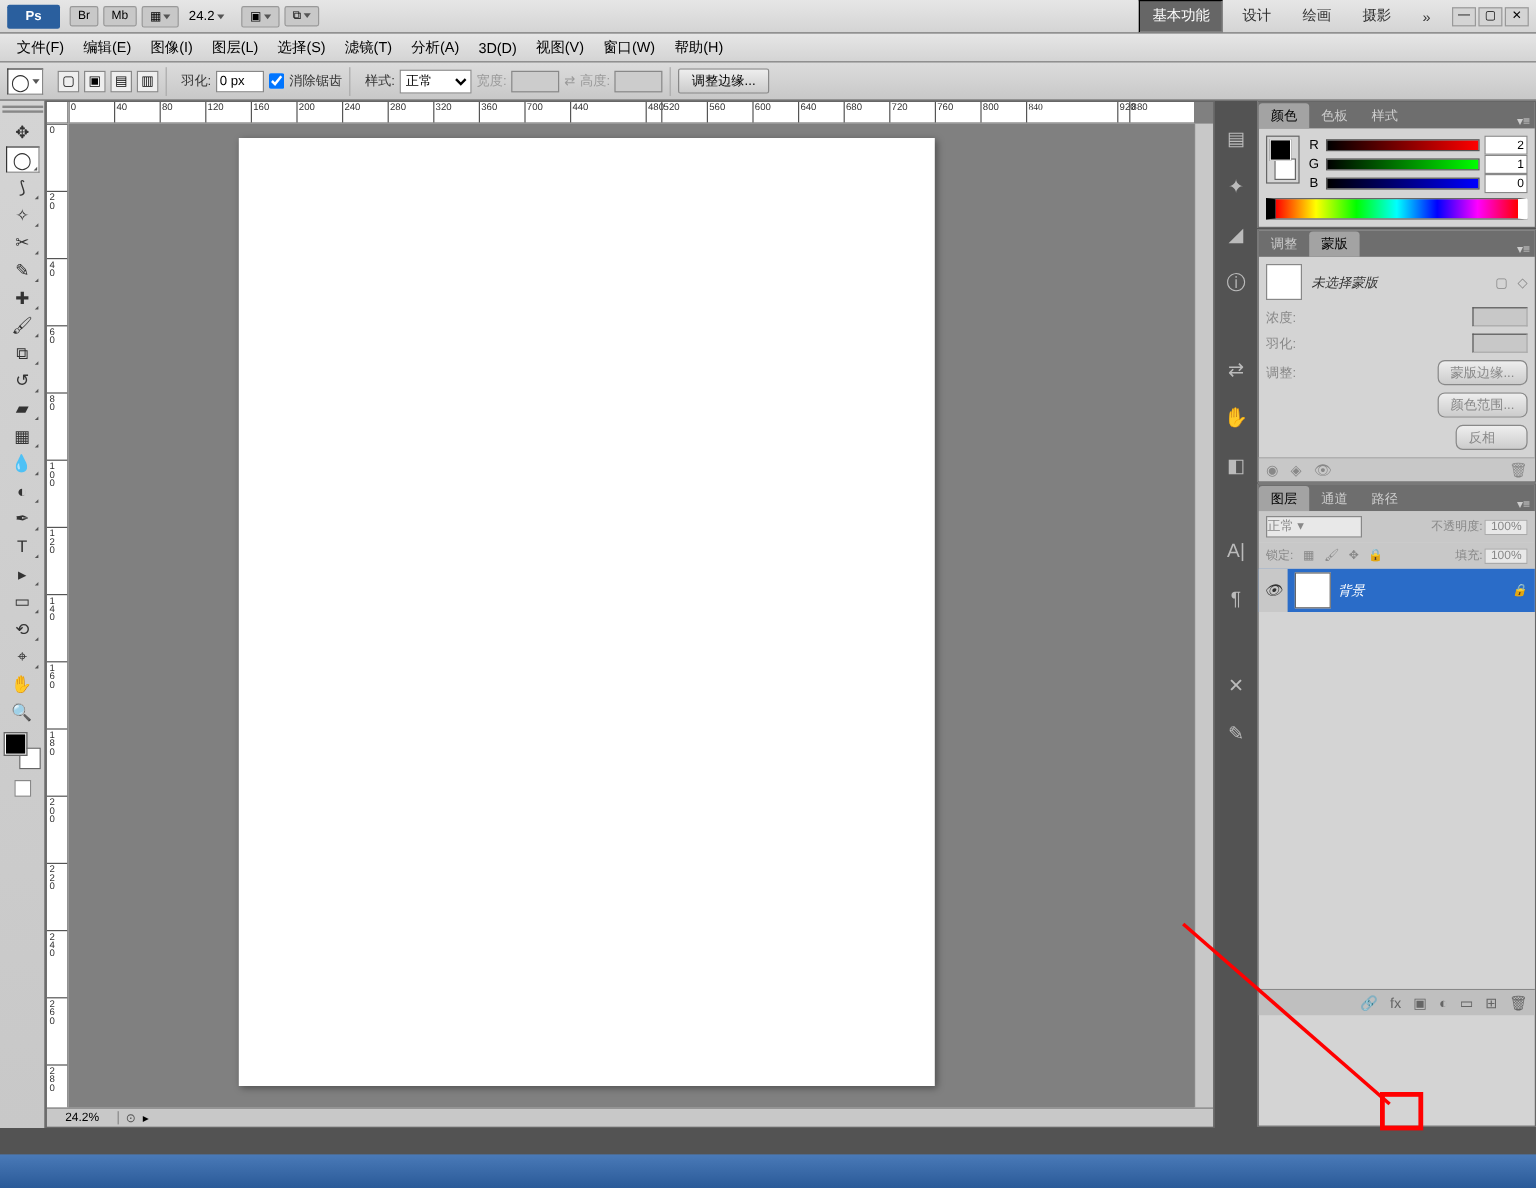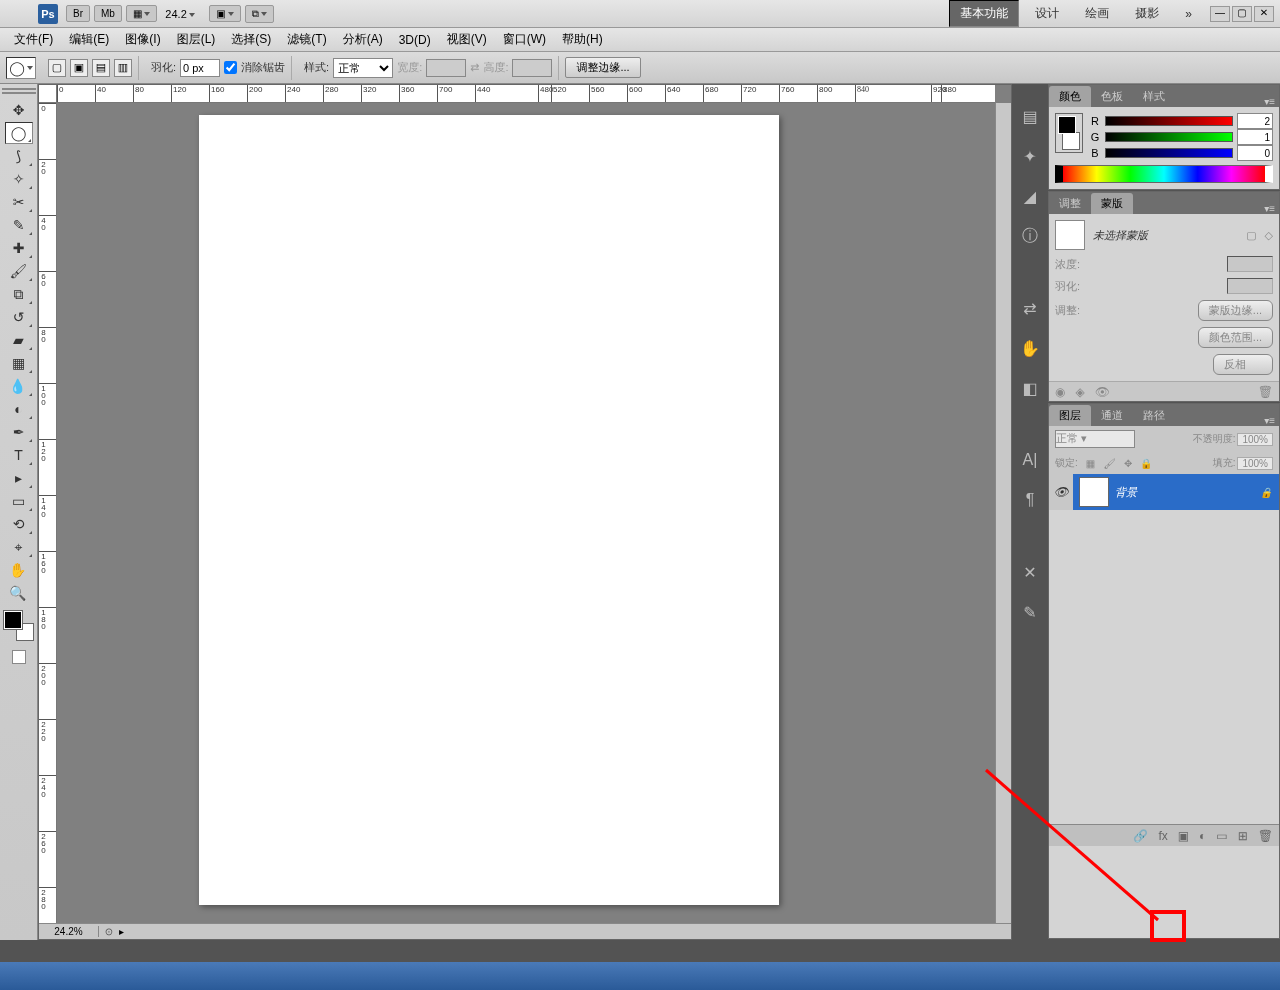--- a/index.html
+++ b/index.html
@@ -1,18 +1,18 @@
 <!DOCTYPE html>
 <html><head>
 <meta charset="utf-8">
 <style>
 * { box-sizing: border-box; margin: 0; padding: 0; font-family: "Microsoft YaHei", "SimSun", sans-serif; }
 body { background: #535353; width: 1280px; height: 990px; overflow: hidden; font-size: 11px; color: #000; }
 .topbar { background: linear-gradient(#e6e6e6, #d4d4d4); height: 28px; display: flex; align-items: center; padding: 0 6px; border-bottom: 1px solid #999; }
-.ps-logo { width: 20px; height: 20px; background: #2a5f9e; color: #fff; font-size: 11px; font-weight: bold; display: flex; align-items: center; justify-content: center; border-radius: 2px; margin-right: 8px; margin-left: 32px; }
+.ps-logo { width: 44px; height: 20px; background: #2a5f9e; color: #fff; font-size: 11px; font-weight: bold; display: flex; align-items: center; justify-content: center; border-radius: 2px; margin-right: 8px; }
 .top-btn { background: #c8c8c8; border: 1px solid #999; padding: 2px 6px; margin-right: 4px; font-size: 10px; cursor: pointer; border-radius: 2px; }
 .zoom-val { font-size: 11px; margin: 0 4px; min-width: 40px; }
 .top-spacer { flex: 1; }
 .workspace-btn { background: #444; color: #fff; padding: 4px 10px; font-size: 12px; margin-left: 6px; cursor: pointer; }
 .workspace-btn.active { background: #666; border: 1px inset #333; }
 .window-controls { margin-left: 8px; display: flex; gap: 2px; }
 .winctrl { width: 20px; height: 16px; border: 1px solid #999; background: #d4d4d4; font-size: 10px; text-align: center; cursor: pointer; }
 .menubar { background: linear-gradient(#e6e6e6, #d4d4d4); height: 24px; display: flex; align-items: center; padding: 0 6px; font-size: 12px; border-bottom: 1px solid #999; }
 .menu-item { padding: 2px 8px; cursor: pointer; }
 .options-bar { background: linear-gradient(#dcdcdc, #c8c8c8); height: 32px; display: flex; align-items: center; padding: 0 6px; font-size: 11px; border-bottom: 1px solid #888; gap: 6px; }

